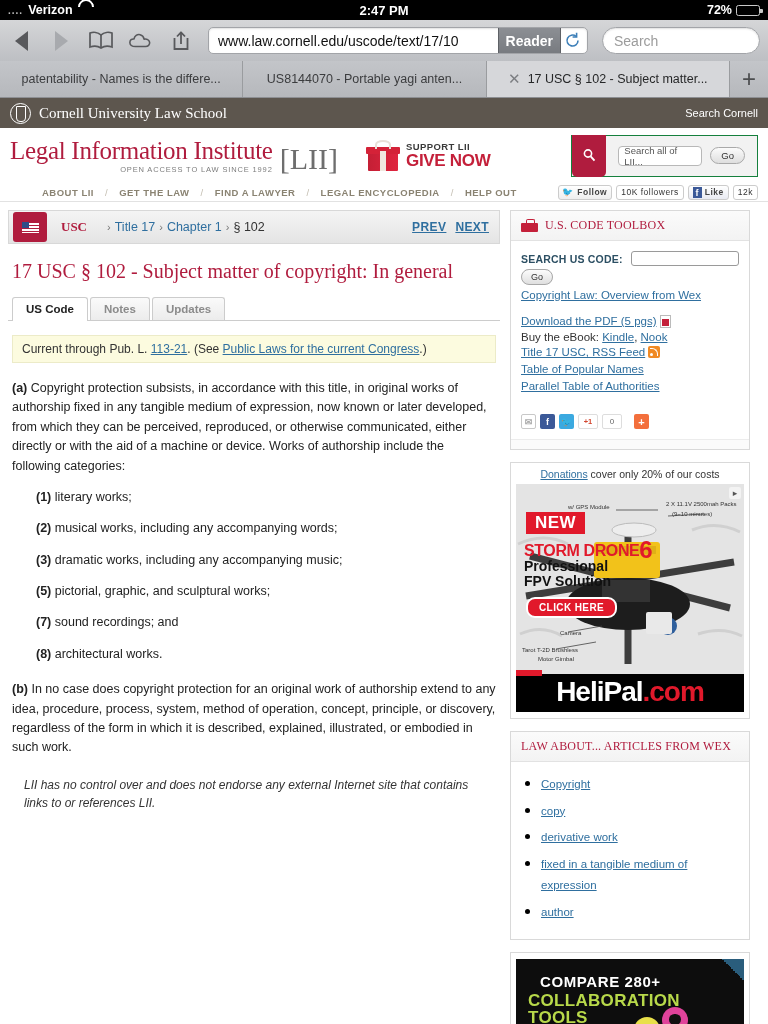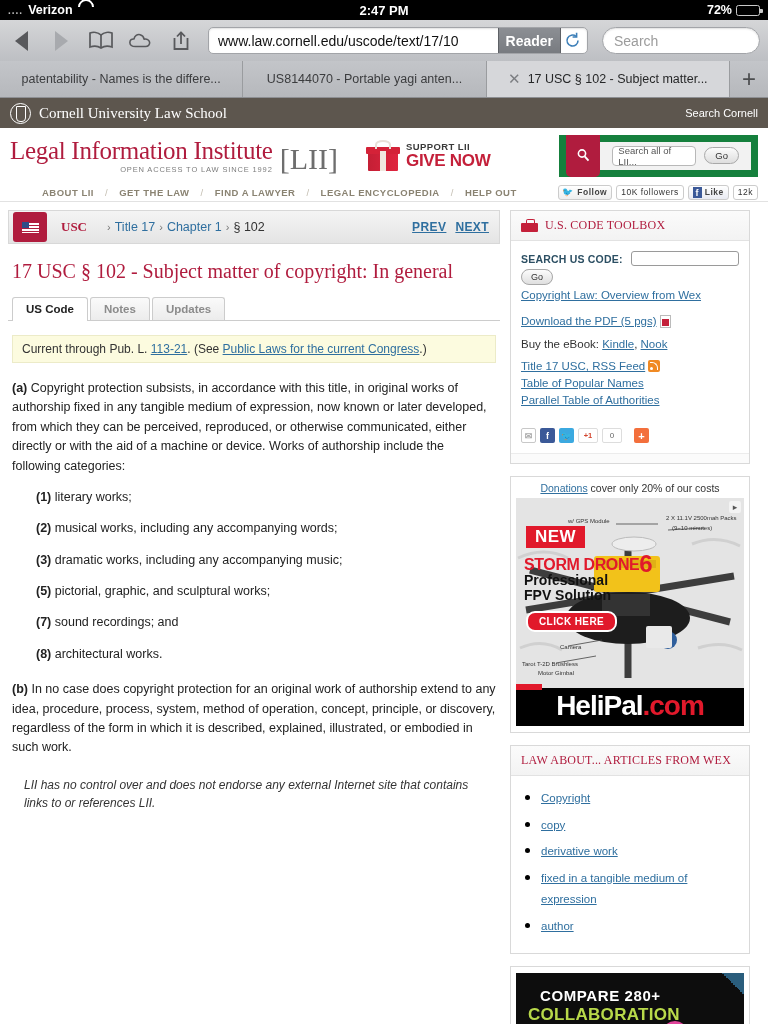--- a/index.html
+++ b/index.html
@@ -158,21 +158,21 @@
   .gift-ribbon { position: absolute; bottom: 0; left: 14px; width: 6px; height: 20px; background: #f0e8e0; }
   .gift-bow {
     position: absolute; top: -1px; left: 9px; width: 16px; height: 9px;
     border: 2px solid #e8e0d8; border-radius: 50% 50% 0 0; border-bottom: none;
   }
   .give-text { line-height: 1.05; }
   .support-lii { font-size: 9.5px; font-weight: bold; color: #3a3a3a; letter-spacing: 0.4px; }
   .give-now-text { font-size: 17px; font-weight: bold; color: #c4203a; letter-spacing: -0.3px; }
   .lii-search-wrap {
     margin-left: auto; display: flex; align-items: center;
-    background: #f2f2f2; border: 7px solid #15803d; height: 42px; padding-right: 12px;
+    background: #f2f2f2; border: 1px solid #15803d; height: 42px; padding-right: 12px;
   }
   .search-tab {
     width: 34px; height: 42px; background: #b01c3e;
     display: flex; align-items: center; justify-content: center;
     border-radius: 0 0 5px 5px; margin-right: 12px;
   }
   .lii-search-input {
     width: 84px; height: 20px; background: #fff;
     border: 1px solid #b8b8b8; border-radius: 4px;
     font-size: 9.5px; color: #555; padding: 0 5px;
@@ -303,21 +303,21 @@
   }
   .go-sm {
     margin-top: 7px; background: linear-gradient(to bottom,#fcfcfc,#dfdfdf);
     border: 1px solid #a9a9a9; border-radius: 9px;
     font-size: 9px; color: #333; padding: 2px 9px; cursor: pointer;
   }
   .tb-link {
     display: block; color: #2f6f9f; font-size: 11.5px;
     text-decoration: underline; margin-top: 5px; cursor: pointer;
   }
-  .tb-line { font-size: 11.5px; color: #333; margin-top: 10px; }
+  .tb-line { font-size: 11.5px; color: #333; margin-top: 3px; }
   .tb-line a { color: #2f6f9f; text-decoration: underline; }
   .pdf-icon {
     display: inline-block; width: 11px; height: 13px; background: #fff;
     border: 1px solid #bbb; position: relative; vertical-align: -3px; margin-left: 3px;
   }
   .pdf-icon::after {
     content: ""; position: absolute; left: 1px; bottom: 1px; right: 1px; height: 7px;
     background: #c4203a;
   }
   .rss-icon {

